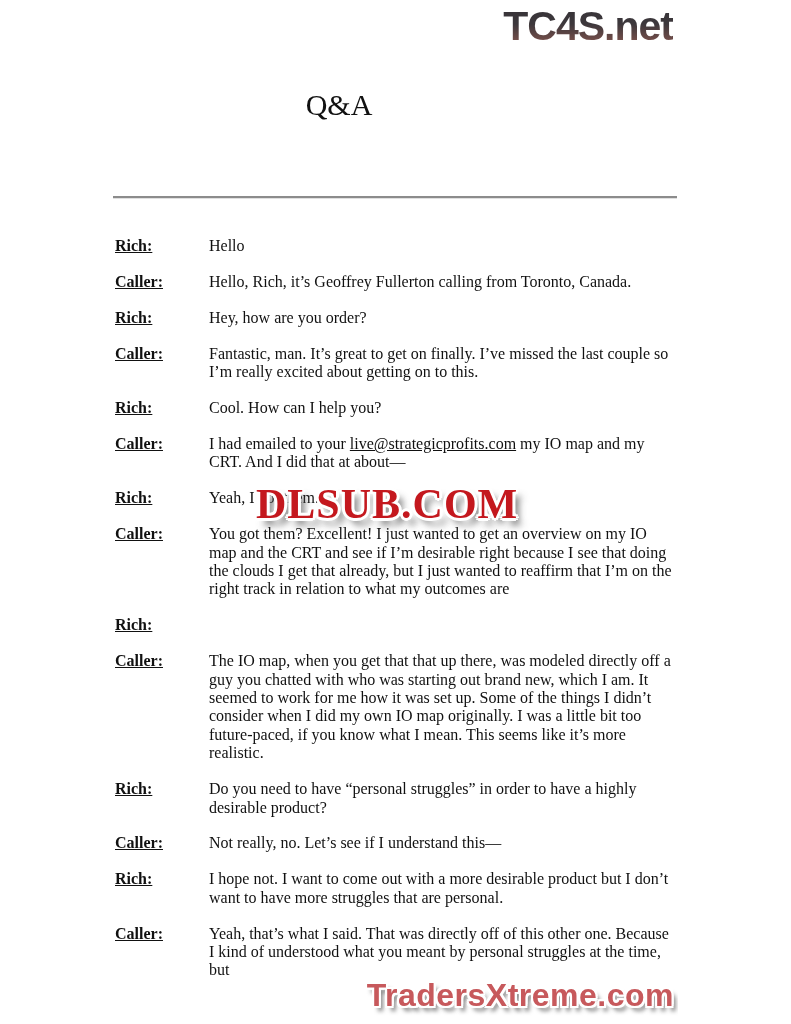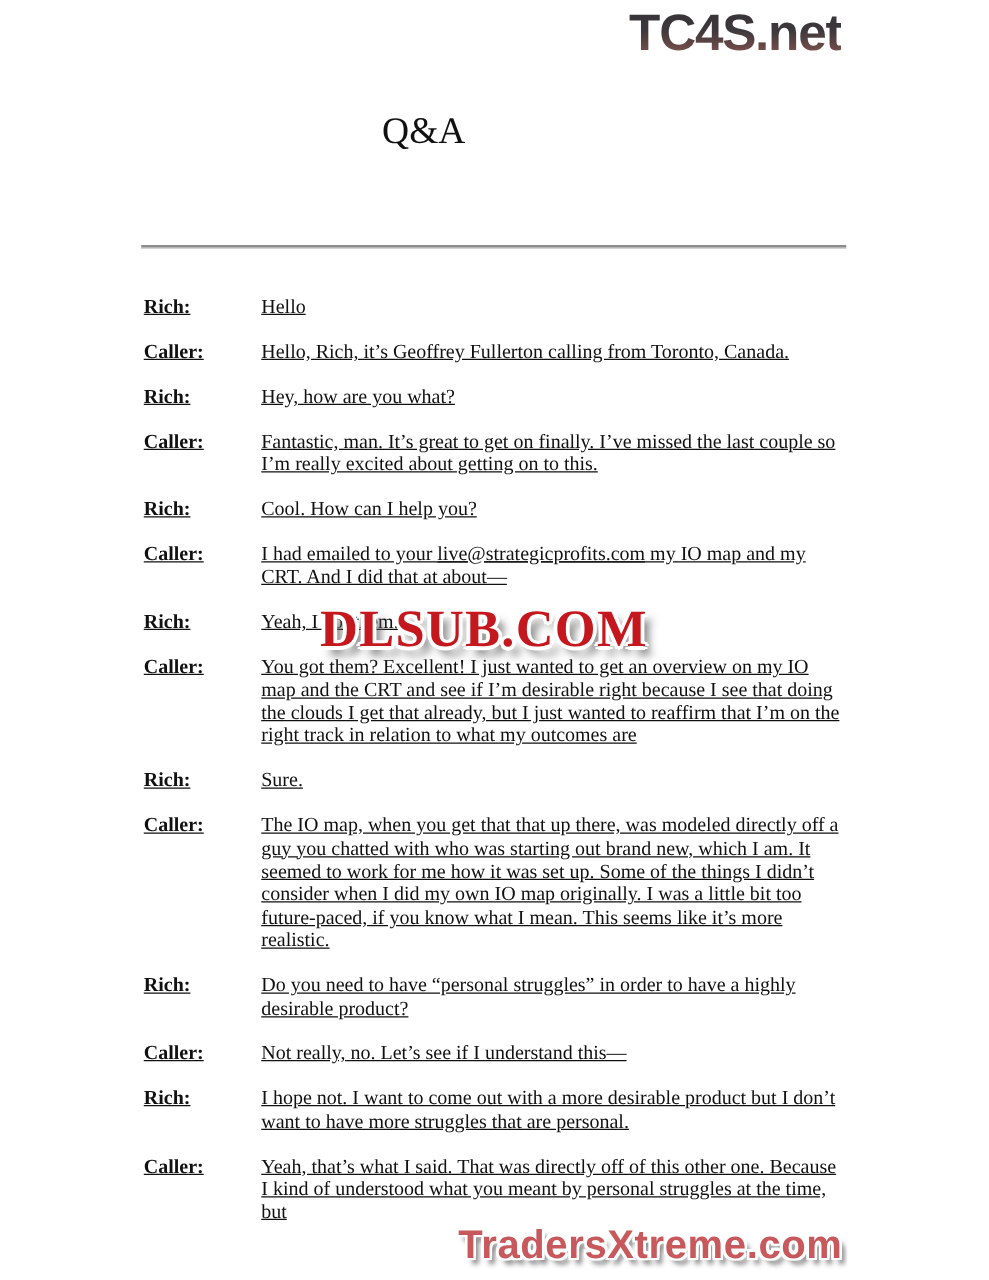--- a/index.html
+++ b/index.html
@@ -62,21 +62,21 @@
   .dialogue {
     position: absolute;
     top: 237px;
     left: 115px;
     width: 562px;
     font-size: 16px;
     line-height: 18.4px;
   }
   .row { display: flex; margin-bottom: 17.5px; }
   .speaker { width: 94px; flex-shrink: 0; font-weight: bold; text-decoration: underline; }
-  .text { width: 468px; text-decoration: underline; }
+  .text { width: 468px; }
   .email-link { color: inherit; text-decoration: underline; cursor: pointer; }
 
   
   .watermark {
     position: absolute;
     left: 256px;
     top: 480px;
     font-family: "Liberation Serif", serif;
     font-weight: bold;
     font-size: 42px;
@@ -120,21 +120,21 @@
       <div class="row">
         <div class="speaker">Rich:</div>
         <div class="text">Hello</div>
       </div>
       <div class="row">
         <div class="speaker">Caller:</div>
         <div class="text">Hello, Rich, it’s Geoffrey Fullerton calling from Toronto, Canada.</div>
       </div>
       <div class="row">
         <div class="speaker">Rich:</div>
-        <div class="text">Hey, how are you what?</div>
+        <div class="text">Hey, how are you order?</div>
       </div>
       <div class="row">
         <div class="speaker">Caller:</div>
         <div class="text">Fantastic, man. It’s great to get on finally. I’ve missed the last couple so I’m really excited about getting on to this.</div>
       </div>
       <div class="row">
         <div class="speaker">Rich:</div>
         <div class="text">Cool. How can I help you?</div>
       </div>
       <div class="row">
@@ -144,21 +144,20 @@
       <div class="row">
         <div class="speaker">Rich:</div>
         <div class="text">Yeah, I got them.</div>
       </div>
       <div class="row">
         <div class="speaker">Caller:</div>
         <div class="text">You got them? Excellent! I just wanted to get an overview on my IO map and the CRT and see if I’m desirable right because I see that doing the clouds I get that already, but I just wanted to reaffirm that I’m on the right track in relation to what my outcomes are</div>
       </div>
       <div class="row">
         <div class="speaker">Rich:</div>
-        <div class="text">Sure.</div>
       </div>
       <div class="row">
         <div class="speaker">Caller:</div>
         <div class="text">The IO map, when you get that that up there, was modeled directly off a guy you chatted with who was starting out brand new, which I am. It seemed to work for me how it was set up. Some of the things I didn’t consider when I did my own IO map originally. I was a little bit too future-paced, if you know what I mean. This seems like it’s more realistic.</div>
       </div>
       <div class="row">
         <div class="speaker">Rich:</div>
         <div class="text">Do you need to have “personal struggles” in order to have a highly desirable product?</div>
       </div>
       <div class="row">

